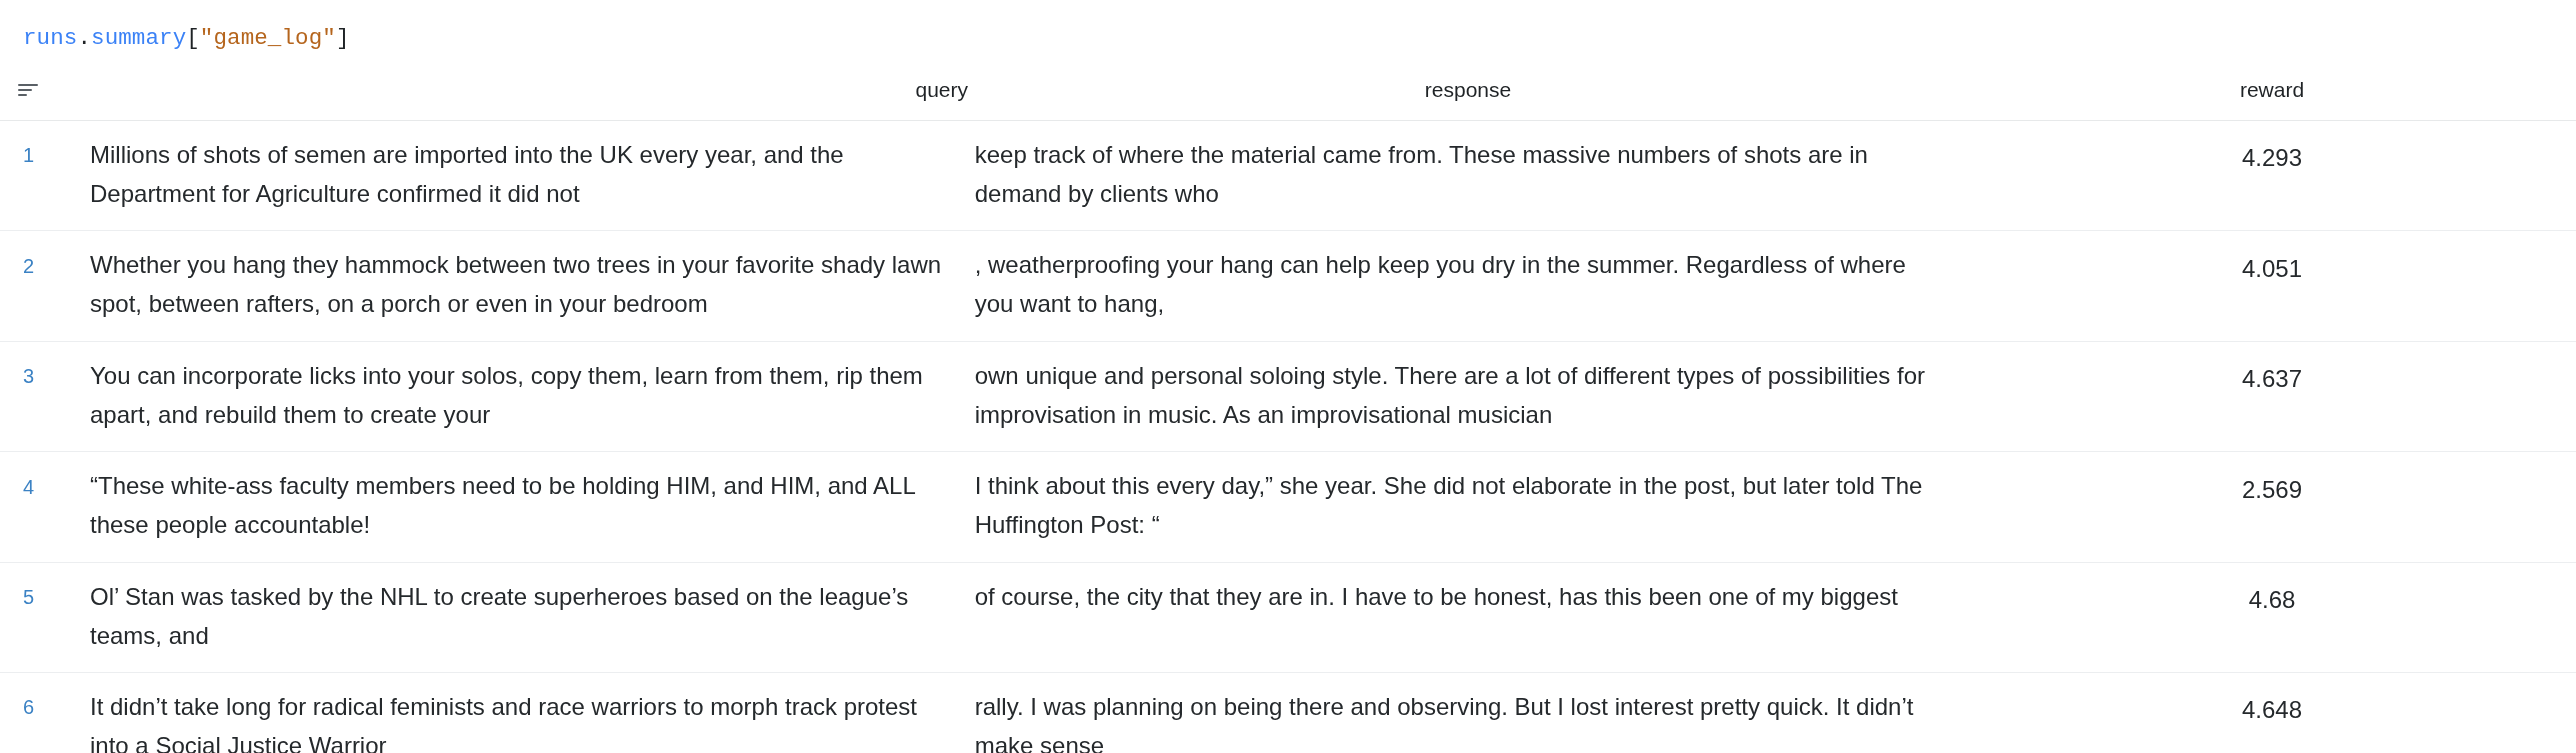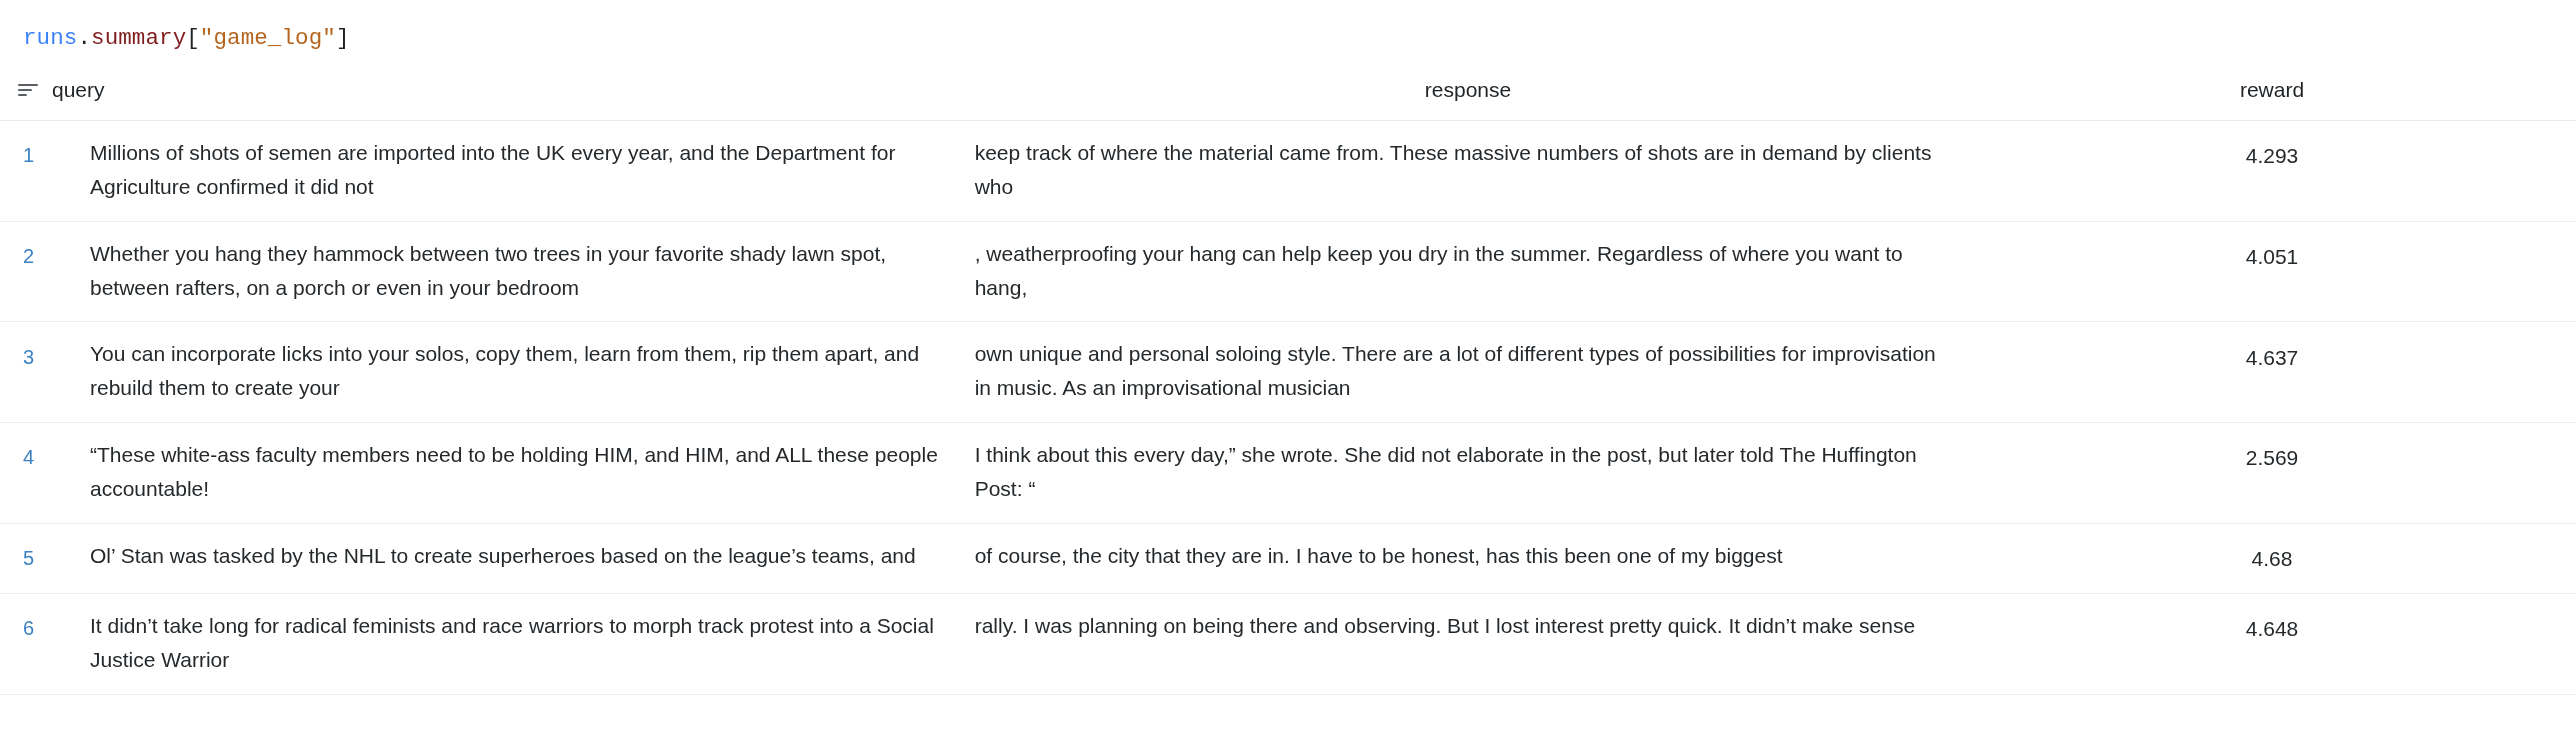--- a/index.html
+++ b/index.html
@@ -21,21 +21,21 @@
   
   .code-header {
     padding: 25px 23px 20px 23px;
     font-family: "Liberation Mono", monospace;
     font-size: 22.5px;
     letter-spacing: 0.1px;
     white-space: pre;
   }
   .tok-obj   { color: #3b82f6; }
   .tok-dot   { color: #1f2326; }
-  .tok-attr  { color: #7f1d1d; }
+  .tok-attr  { color: #3b82f6; }
   .tok-brack { color: #1f2326; }
   .tok-str   { color: #b5651d; }
 
   
   table.log-table {
     width: 2576px;
     border-collapse: collapse;
     table-layout: fixed;
   }
   table.log-table col.c-idx   { width: 52px; }
@@ -45,21 +45,21 @@
 
   thead th {
     font-weight: normal;
     font-size: 21px;
     color: #1f2326;
     padding: 6.7px 0 18.3px 0;
     border-bottom: 1.7px solid #e7e9ea;
     vertical-align: bottom;
   }
   thead th.h-idx { text-align: left; padding-left: 18.3px; }
-  thead th.h-query { text-align: left; }
+  thead th.h-query { text-align: right; }
   thead th.h-resp { }
   thead th.h-rew { text-align: center; }
 
   .filter-icon {
     display: inline-block;
     width: 21.7px;
     height: 16.7px;
     position: relative;
     vertical-align: -1.7px;
   }
@@ -70,21 +70,21 @@
     border-top: 2.1px solid #5a6066;
     border-radius: 1.7px;
   }
   .filter-icon i:nth-child(1) { top: 2.5px;  width: 20px; }
   .filter-icon i:nth-child(2) { top: 7.5px;  width: 14px; }
   .filter-icon i:nth-child(3) { top: 12.5px; width: 8.3px; }
 
   tbody td {
     border-bottom: 1.7px solid #eceef0;
     vertical-align: top;
-    font-size: 21px;
+    font-size: 24px;
     line-height: 1.62;
     padding: 15px 0 16.7px 0;
     color: #25292c;
   }
   tbody tr:last-child td { border-bottom: 1.7px solid #eceef0; }
 
   td.idx {
     color: #3b82c4;
     font-size: 20px;
     text-align: left;
@@ -147,21 +147,21 @@
       </tr>
       <tr>
         <td class="idx">3</td>
         <td class="query">You can incorporate licks into your solos, copy them, learn from them, rip them apart, and rebuild them to create your</td>
         <td class="resp">own unique and personal soloing style. There are a lot of different types of possibilities for improvisation in music. As an improvisational musician</td>
         <td class="rew"><span>4.637</span></td>
       </tr>
       <tr>
         <td class="idx">4</td>
         <td class="query">“These white-ass faculty members need to be holding HIM, and HIM, and ALL these people accountable!</td>
-        <td class="resp">I think about this every day,” she wrote. She did not elaborate in the post, but later told The Huffington Post: “</td>
+        <td class="resp">I think about this every day,” she year. She did not elaborate in the post, but later told The Huffington Post: “</td>
         <td class="rew"><span>2.569</span></td>
       </tr>
       <tr>
         <td class="idx">5</td>
         <td class="query">Ol’ Stan was tasked by the NHL to create superheroes based on the league’s teams, and</td>
         <td class="resp">of course, the city that they are in. I have to be honest, has this been one of my biggest</td>
         <td class="rew"><span>4.68</span></td>
       </tr>
       <tr>
         <td class="idx">6</td>

